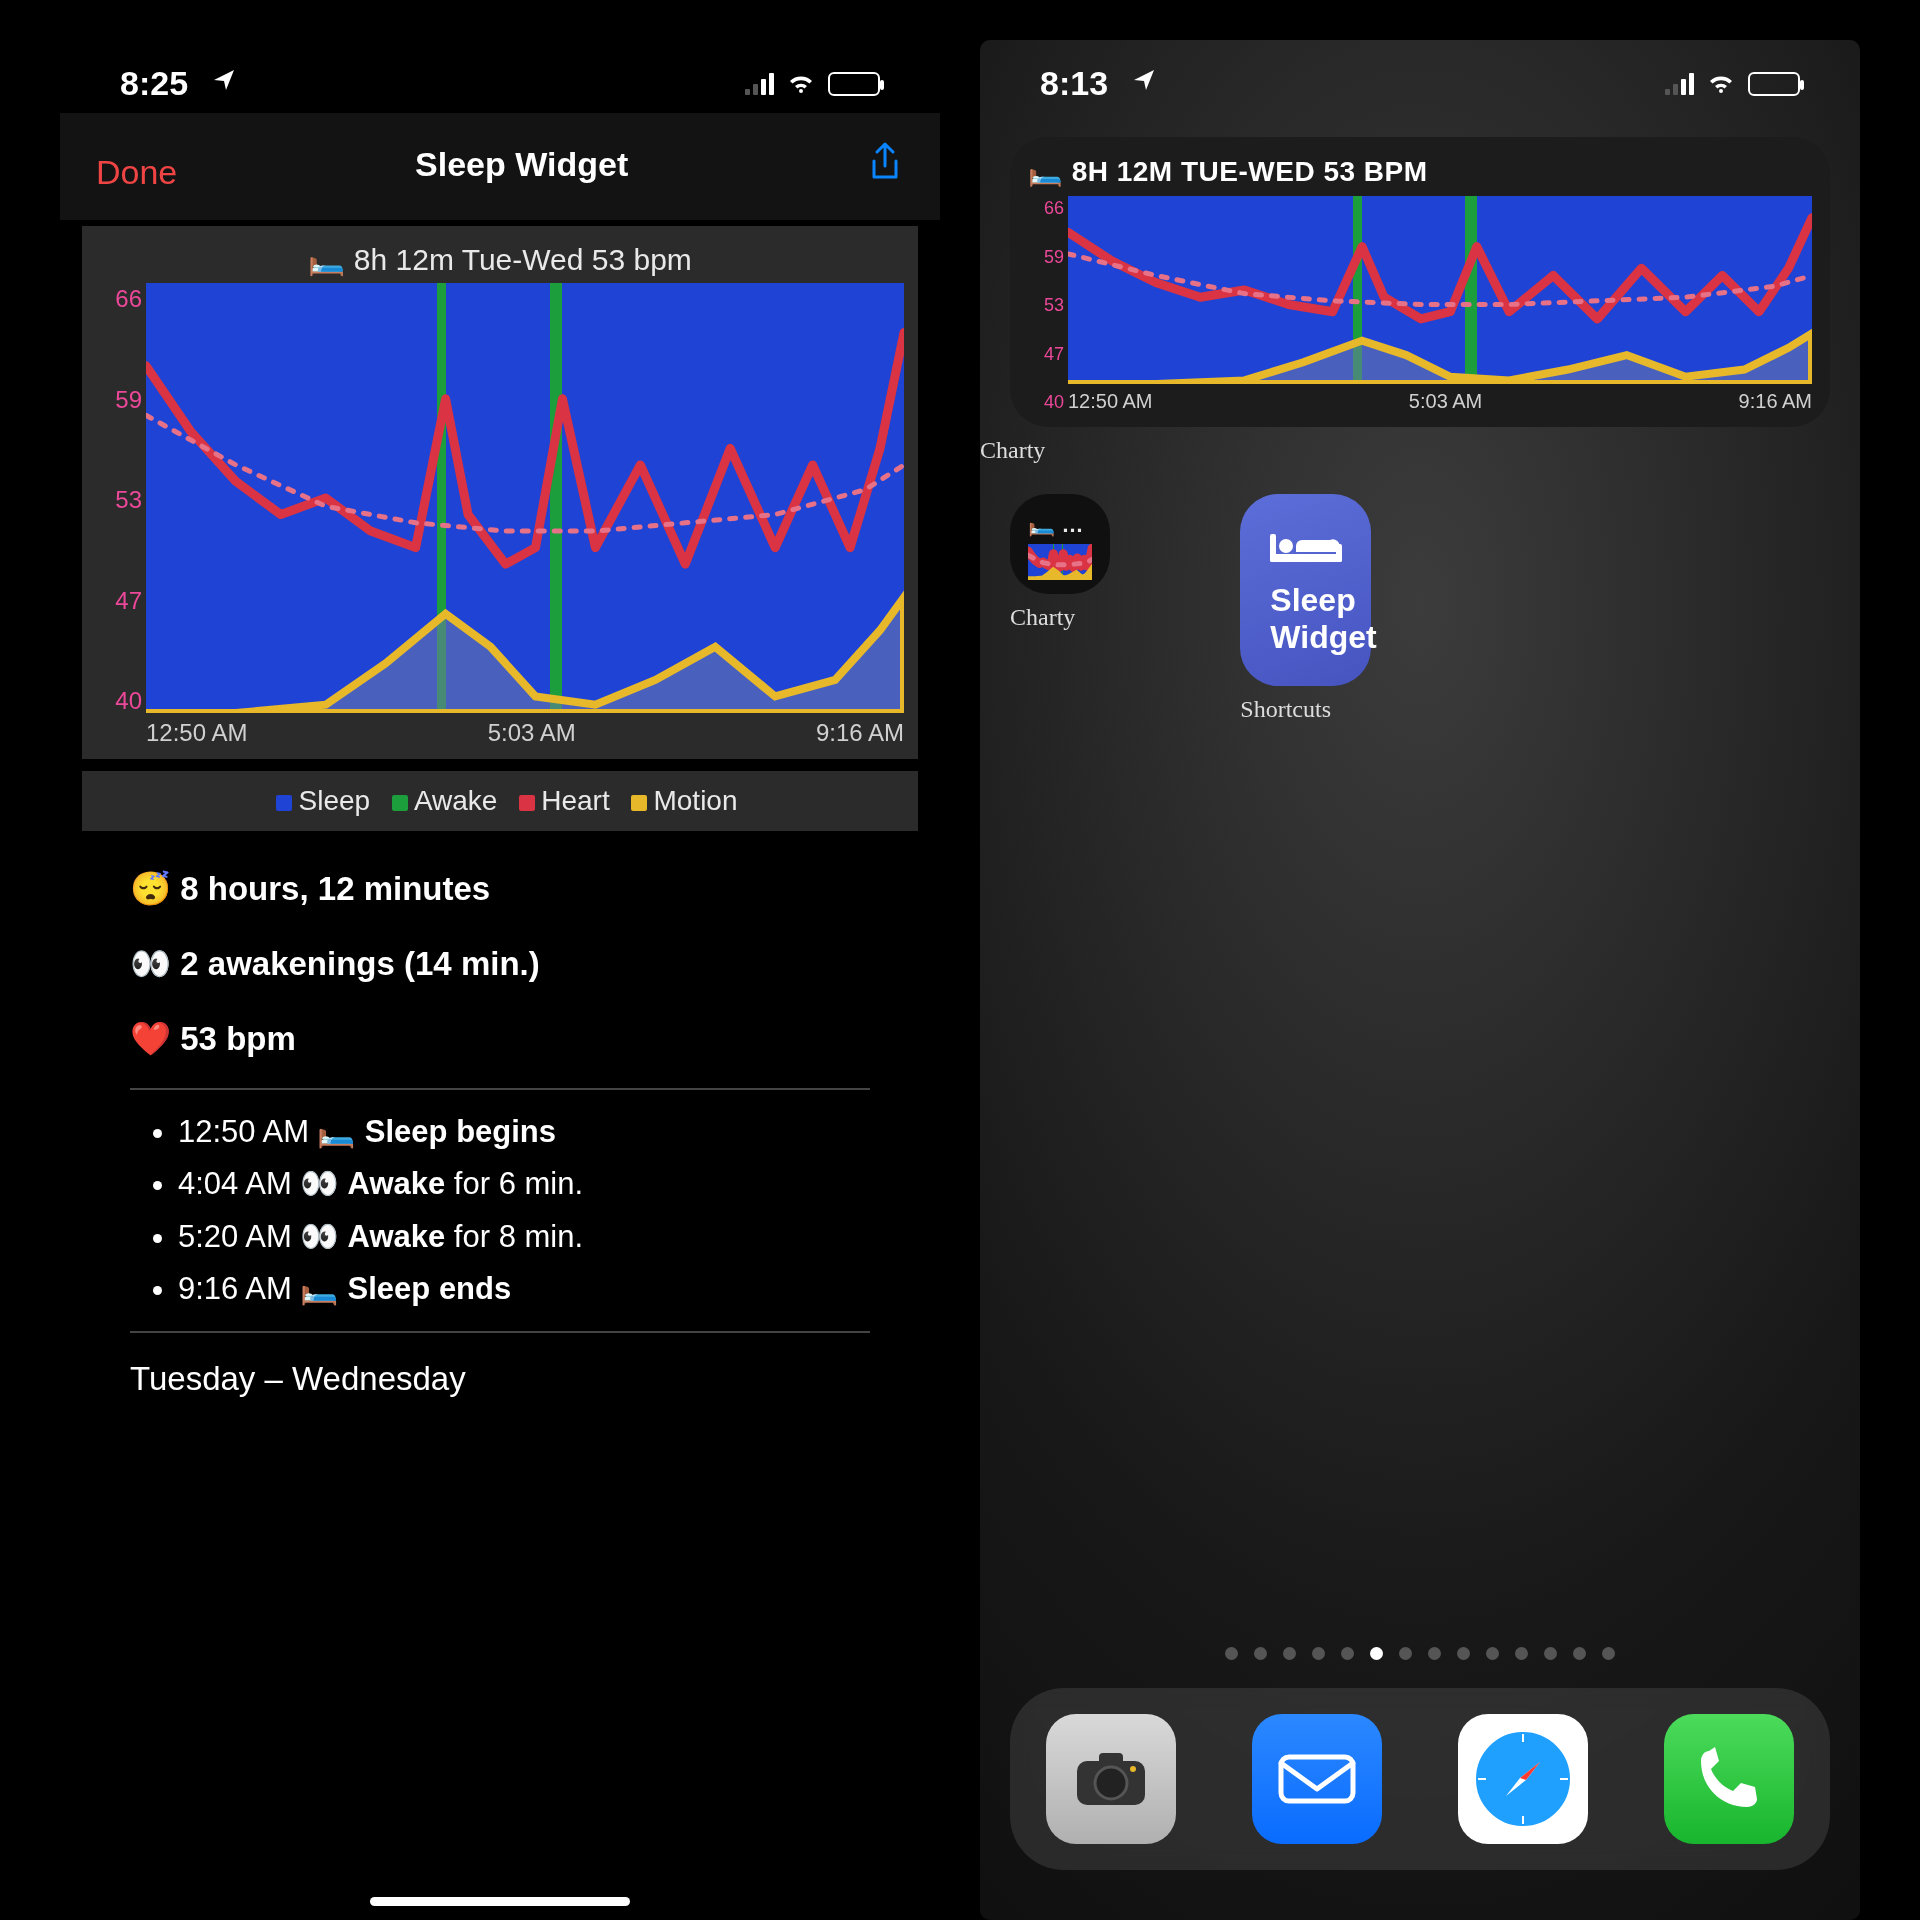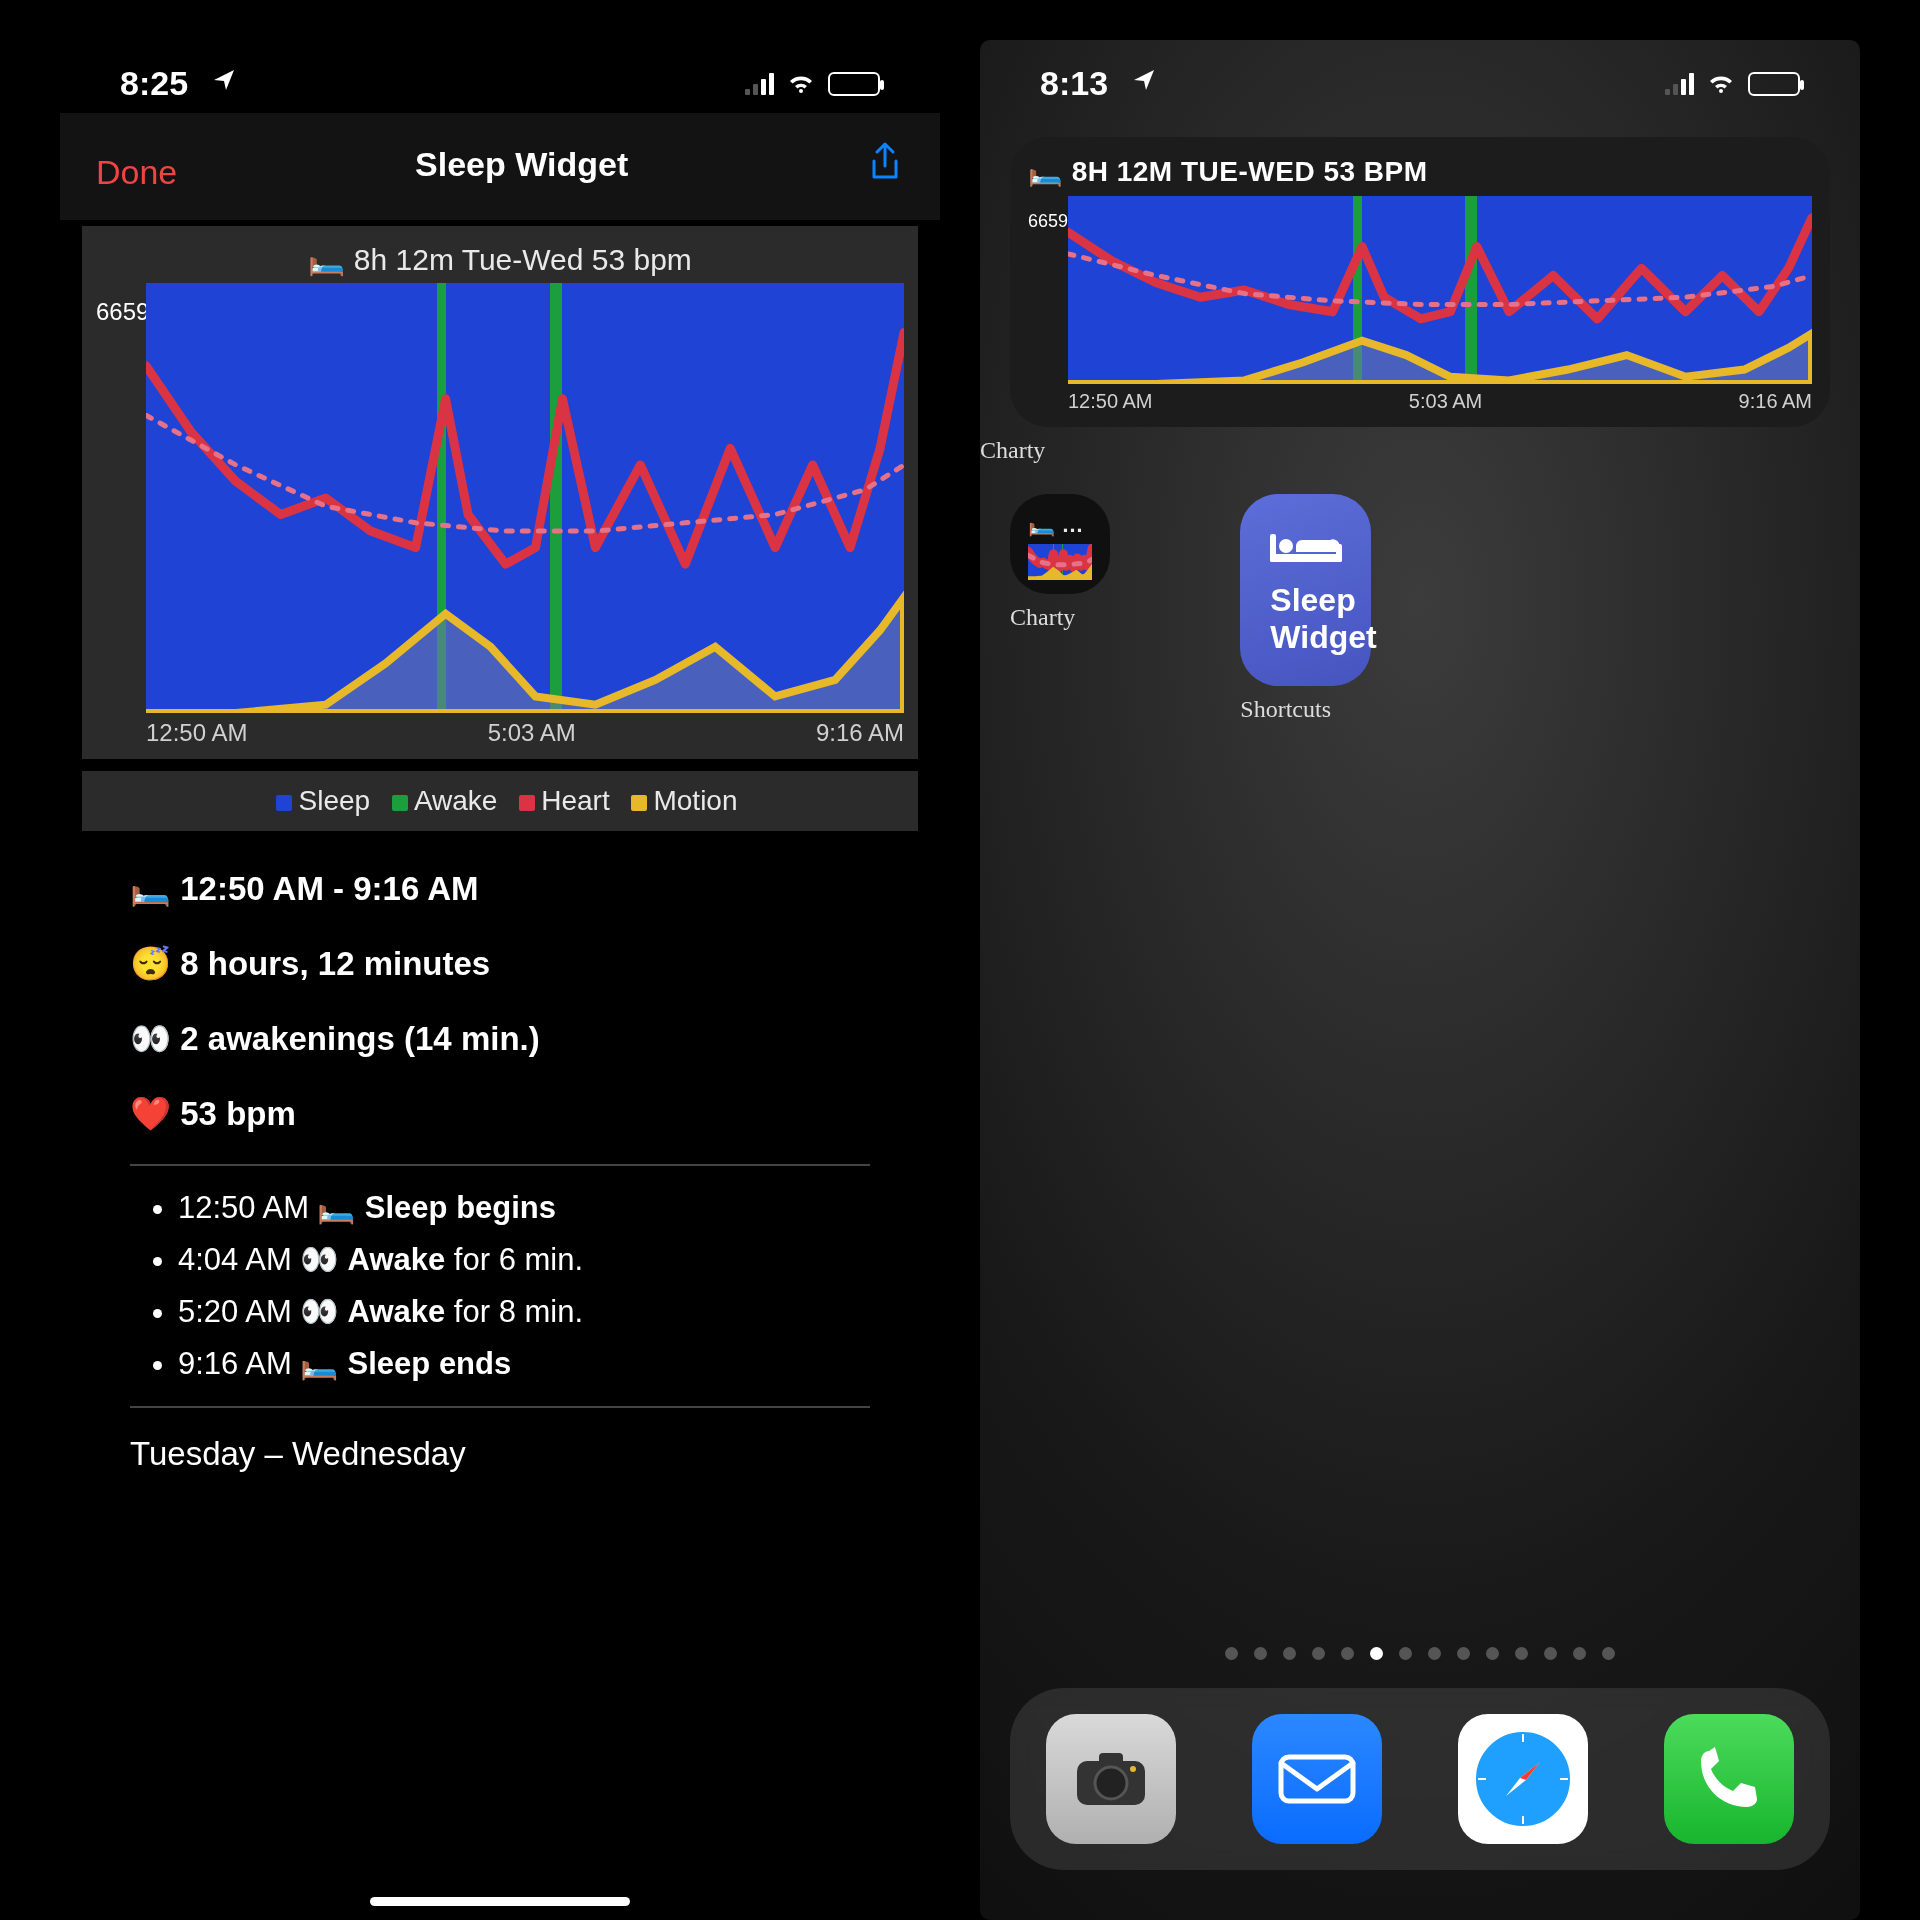--- a/index.html
+++ b/index.html
@@ -70,24 +70,23 @@
   .chart-header {
     text-align: center;
     font-size: 30px;
     color: #e9e9e9;
     margin-bottom: 6px;
     font-weight: 500;
   }
   .chart-wrap { position: relative; width: 100%; }
   .y-ticks {
     position: absolute; left: 0; top: 0; bottom: 32px;
-    display: flex; flex-direction: row; justify-content: space-between;
-    font-size: 24px; color: #ffffff; width: 46px; text-align: right;
+    display: flex; flex-direction: column; justify-content: space-between;
+    font-size: 24px; color: #ec4899; width: 46px; text-align: right;
     padding-top: 2px;
-    margin-top: 13px;
   }
   .chart-area {
     margin-left: 50px;
     background: #1f43d4;
     height: 430px;
     position: relative;
     overflow: hidden;
   }
   .chart-area.small { height: 188px; }
   .chart-area.tiny { height: 224px; }
@@ -259,21 +258,20 @@
   </div>
 
   <div class="legend-card">
     <span class="lg-sw sleep"></span><span>Sleep</span>
     <span class="lg-sw awake"></span><span>Awake</span>
     <span class="lg-sw heart"></span><span>Heart</span>
     <span class="lg-sw motion"></span><span>Motion</span>
   </div>
 
   <div class="body-text">
-    <div class="stat-line">🛏️ 12:50 AM - 9:16 AM</div>
     <div class="stat-line">😴 8 hours, 12 minutes</div>
     <div class="stat-line">👀 2 awakenings (14 min.)</div>
     <div class="stat-line">❤️ 53 bpm</div>
     <hr class="hr-line">
     <ul class="ev-list">
       <li>12:50 AM 🛏️ <b>Sleep begins</b></li>
       <li>4:04 AM 👀 <b>Awake</b> for 6 min.</li>
       <li>5:20 AM 👀 <b>Awake</b> for 8 min.</li>
       <li>9:16 AM 🛏️ <b>Sleep ends</b></li>
     </ul>

